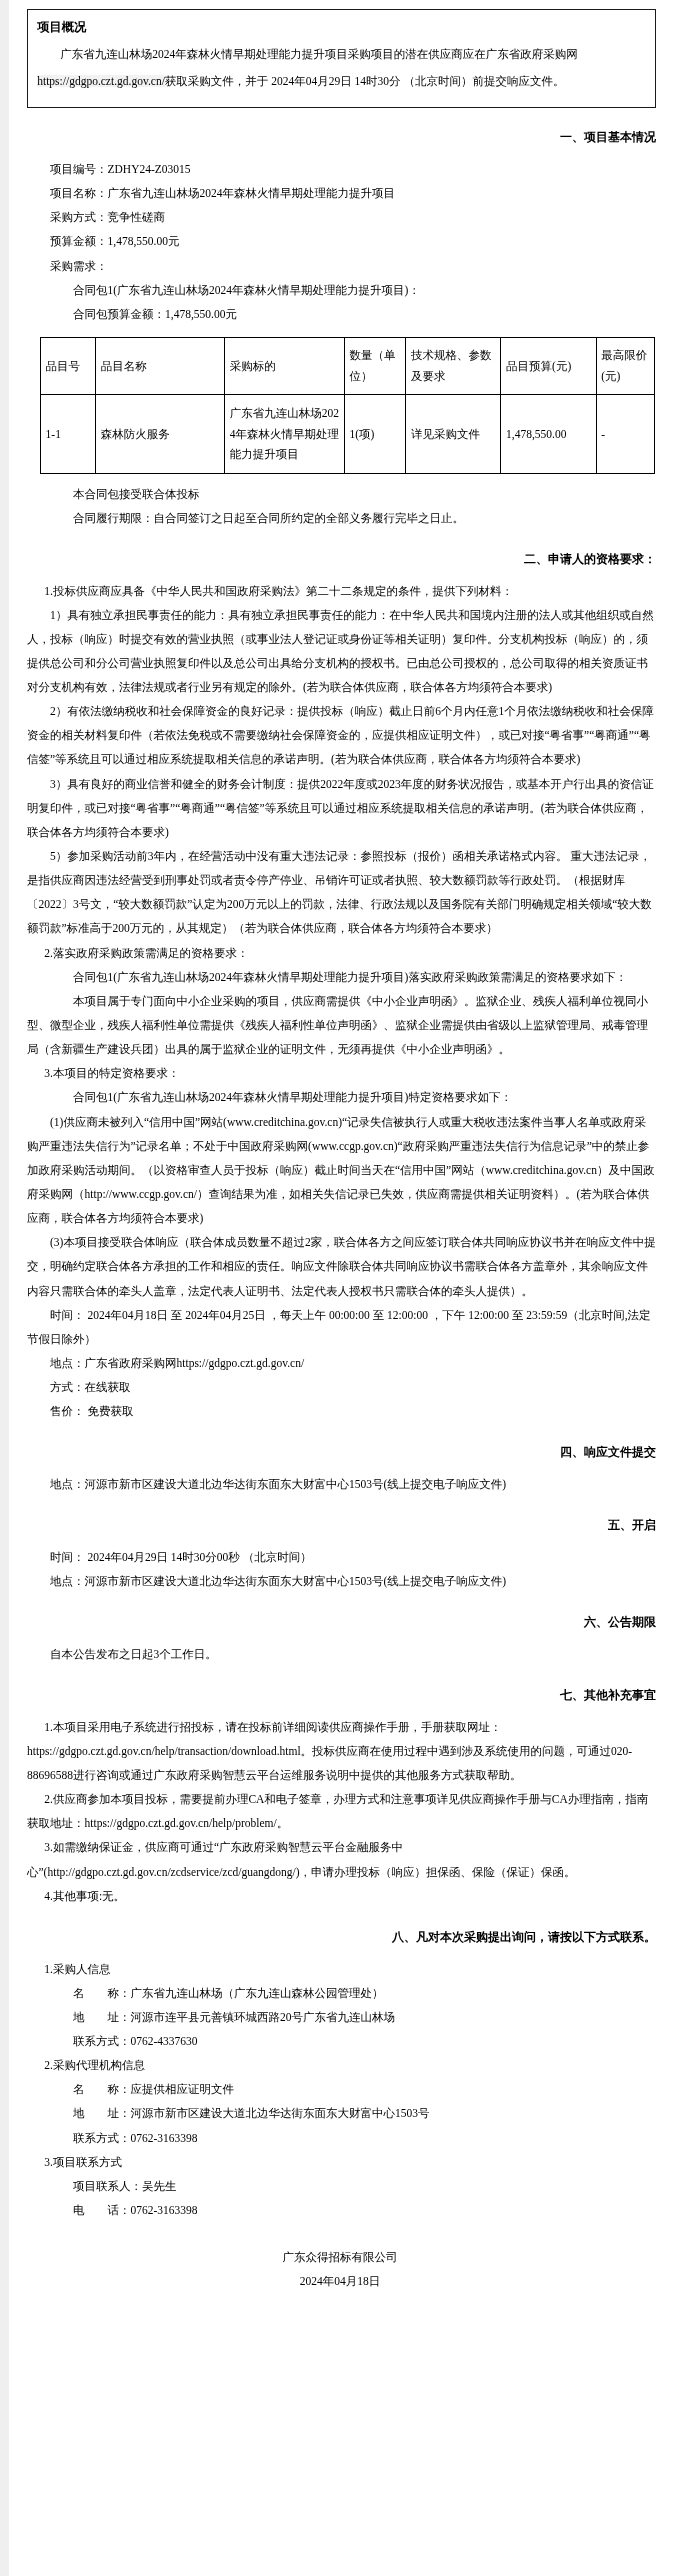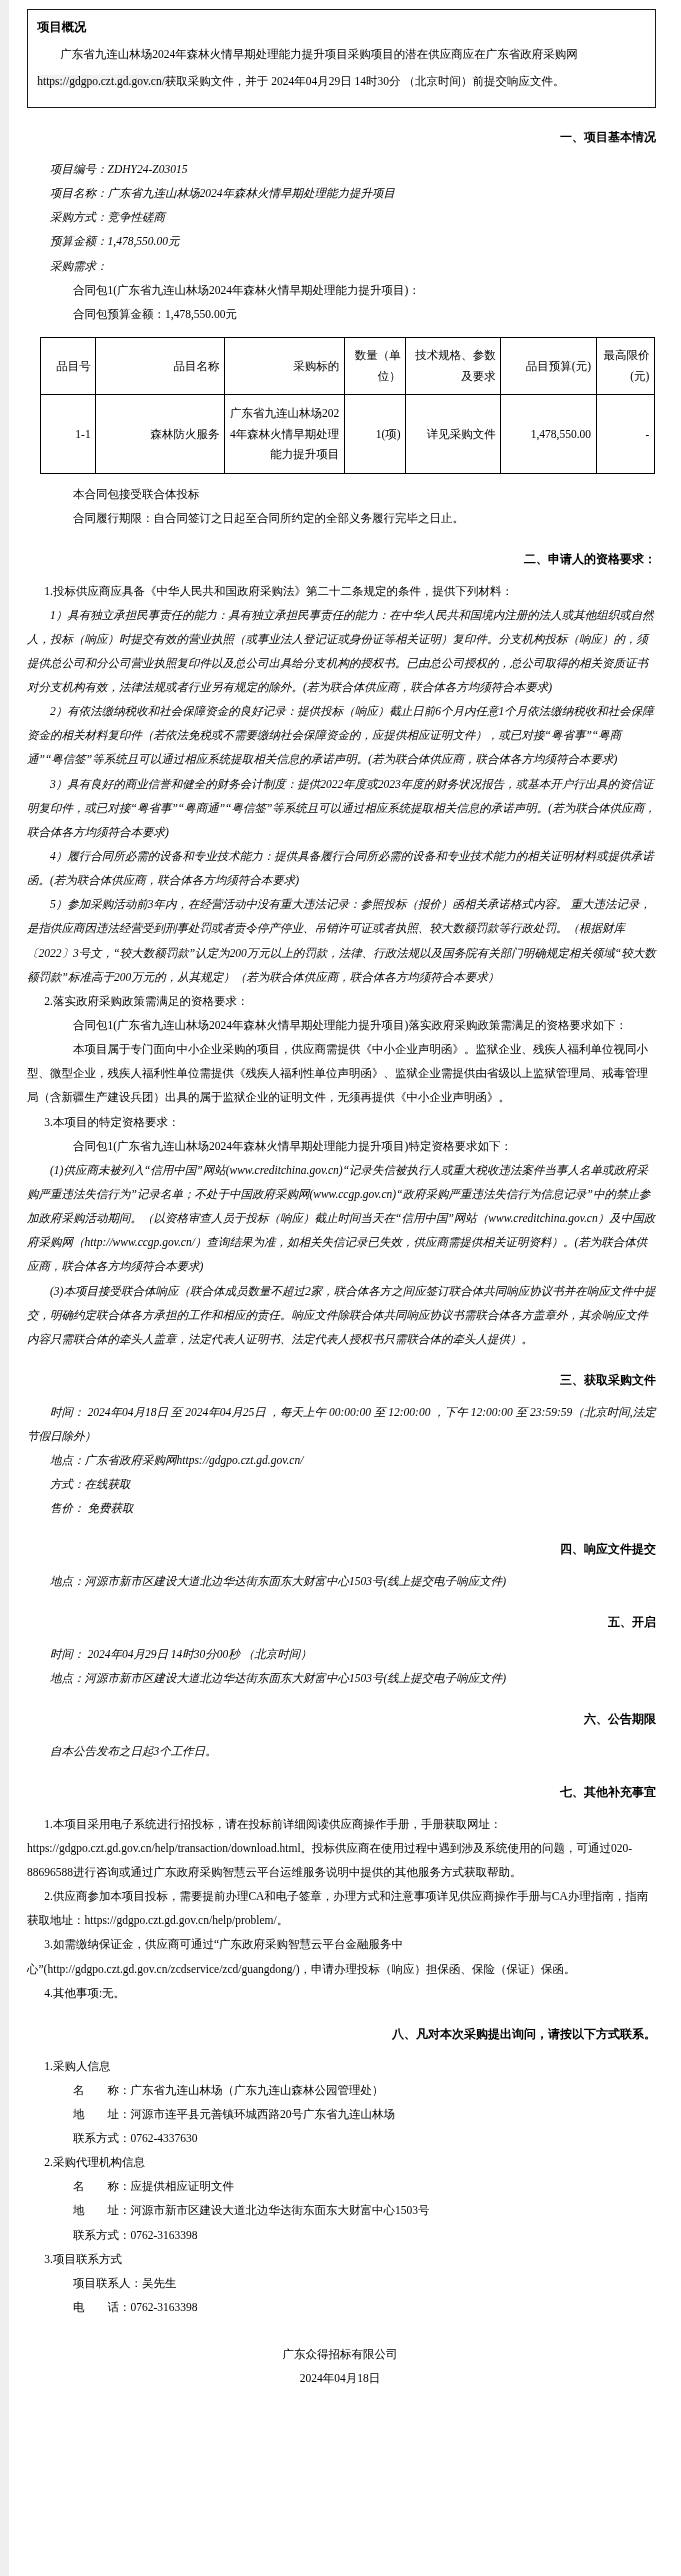--- a/index.html
+++ b/index.html
@@ -9,29 +9,29 @@
     color:#000;font-size:11.5px;
   }
   .edge{position:absolute;left:0;top:0;width:9.2px;height:2576px;background:#efefef;}
   .sheet{position:relative;padding:9.2px 26px 0 27px;}
   .overview-box{border:1.5px solid #1a1a1a;padding:6.1px 10.7px 12.3px 9.2px;margin-bottom:11px;}
   .overview-box h2{font-size:12.3px;margin:3.1px 0 4.6px 0;font-weight:bold;}
   .overview-box p{margin:0;line-height:2.35;text-indent:2em;}
   .hl{background:#f2f2f2;}
   h3.sec{font-size:12px;font-weight:bold;margin:20px 0 10.7px 0;line-height:1.5;text-align:right;}
   p.bl{margin:0;line-height:2.1;}
-  .in2{text-indent:2em;font-style:italic;}
+  .in2{text-indent:2em;}
   .in15{text-indent:1.5em;}
   .in4{text-indent:4em;}
   table.items{
     border-collapse:collapse;margin:10.7px 0 7.7px 13px;width:615px;
     table-layout:fixed;
   }
   table.items th,table.items td{
-    border:0.8px solid #000;text-align:right;vertical-align:middle;
+    border:0.8px solid #000;text-align:left;vertical-align:middle;
     font-weight:normal;padding:7.7px 4.6px;line-height:1.8;font-size:11.5px;
     word-break:break-all;
   }
   td.num-right{text-align:right;padding-right:10.7px;}
   .footer{ text-align:center;margin-top:23px;line-height:2.4;padding-right:3.1px;}
   .gap-top{margin-top:7.7px;}
 </style>
 </head>
 <body>
 
@@ -88,31 +88,29 @@
   </table>
 
   <p class="bl in4 gap-top">本合同包接受联合体投标</p>
   <p class="bl in4">合同履行期限：自合同签订之日起至合同所约定的全部义务履行完毕之日止。</p>
 
   <h3 class="sec">二、申请人的资格要求：</h3>
   <p class="bl in15">1.投标供应商应具备《中华人民共和国政府采购法》第二十二条规定的条件，提供下列材料：</p>
   <p class="bl in2">1）具有独立承担民事责任的能力：具有独立承担民事责任的能力：在中华人民共和国境内注册的法人或其他组织或自然人，投标（响应）时提交有效的营业执照（或事业法人登记证或身份证等相关证明）复印件。分支机构投标（响应）的，须提供总公司和分公司营业执照复印件以及总公司出具给分支机构的授权书。已由总公司授权的，总公司取得的相关资质证书对分支机构有效，法律法规或者行业另有规定的除外。(若为联合体供应商，联合体各方均须符合本要求)</p>
   <p class="bl in2">2）有依法缴纳税收和社会保障资金的良好记录：提供投标（响应）截止日前6个月内任意1个月依法缴纳税收和社会保障资金的相关材料复印件（若依法免税或不需要缴纳社会保障资金的，应提供相应证明文件），或已对接“粤省事”“粤商通”“粤信签”等系统且可以通过相应系统提取相关信息的承诺声明。(若为联合体供应商，联合体各方均须符合本要求)</p>
   <p class="bl in2">3）具有良好的商业信誉和健全的财务会计制度：提供2022年度或2023年度的财务状况报告，或基本开户行出具的资信证明复印件，或已对接“粤省事”“粤商通”“粤信签”等系统且可以通过相应系统提取相关信息的承诺声明。(若为联合体供应商，联合体各方均须符合本要求)</p>
-  <p class="bl in2">4）履行合同所必需的设备和专业技术能力：提供具备履行合同所必需的设备和专业技术能力的相关证明材料或提供承诺函。(若为联合体供应商，联合体各方均须符合本要求)</p>
   <p class="bl in2">5）参加采购活动前3年内，在经营活动中没有重大违法记录：参照投标（报价）函相关承诺格式内容。 重大违法记录，是指供应商因违法经营受到刑事处罚或者责令停产停业、吊销许可证或者执照、较大数额罚款等行政处罚。（根据财库〔2022〕3号文，“较大数额罚款”认定为200万元以上的罚款，法律、行政法规以及国务院有关部门明确规定相关领域“较大数额罚款”标准高于200万元的，从其规定）（若为联合体供应商，联合体各方均须符合本要求）</p>
   <p class="bl in15">2.落实政府采购政策需满足的资格要求：</p>
   <p class="bl in4">合同包1(广东省九连山林场2024年森林火情早期处理能力提升项目)落实政府采购政策需满足的资格要求如下：</p>
   <p class="bl in4">本项目属于专门面向中小企业采购的项目，供应商需提供《中小企业声明函》。监狱企业、残疾人福利单位视同小型、微型企业，残疾人福利性单位需提供《残疾人福利性单位声明函》、监狱企业需提供由省级以上监狱管理局、戒毒管理局（含新疆生产建设兵团）出具的属于监狱企业的证明文件，无须再提供《中小企业声明函》。</p>
   <p class="bl in15">3.本项目的特定资格要求：</p>
   <p class="bl in4">合同包1(广东省九连山林场2024年森林火情早期处理能力提升项目)特定资格要求如下：</p>
   <p class="bl in2">(1)供应商未被列入“信用中国”网站(www.creditchina.gov.cn)“记录失信被执行人或重大税收违法案件当事人名单或政府采购严重违法失信行为”记录名单；不处于中国政府采购网(www.ccgp.gov.cn)“政府采购严重违法失信行为信息记录”中的禁止参加政府采购活动期间。（以资格审查人员于投标（响应）截止时间当天在“信用中国”网站（www.creditchina.gov.cn）及中国政府采购网（http://www.ccgp.gov.cn/）查询结果为准，如相关失信记录已失效，供应商需提供相关证明资料）。(若为联合体供应商，联合体各方均须符合本要求)</p>
   <p class="bl in2">(3)本项目接受联合体响应（联合体成员数量不超过2家，联合体各方之间应签订联合体共同响应协议书并在响应文件中提交，明确约定联合体各方承担的工作和相应的责任。响应文件除联合体共同响应协议书需联合体各方盖章外，其余响应文件内容只需联合体的牵头人盖章，法定代表人证明书、法定代表人授权书只需联合体的牵头人提供）。</p>
 
-  <h3 class="sec">三、获取采购文件</h3>
   <p class="bl in2">时间：  2024年04月18日 至 2024年04月25日 ，每天上午 00:00:00 至 12:00:00 ，下午 12:00:00 至 23:59:59（北京时间,法定节假日除外）</p>
   <p class="bl in2">地点：广东省政府采购网https://gdgpo.czt.gd.gov.cn/</p>
   <p class="bl in2">方式：在线获取</p>
   <p class="bl in2">售价： 免费获取</p>
 
   <h3 class="sec">四、响应文件提交</h3>
   <p class="bl in2">地点：河源市新市区建设大道北边华达街东面东大财富中心1503号(线上提交电子响应文件)</p>
 
   <h3 class="sec">五、开启</h3>
   <p class="bl in2">时间：  2024年04月29日 14时30分00秒  （北京时间）</p>

